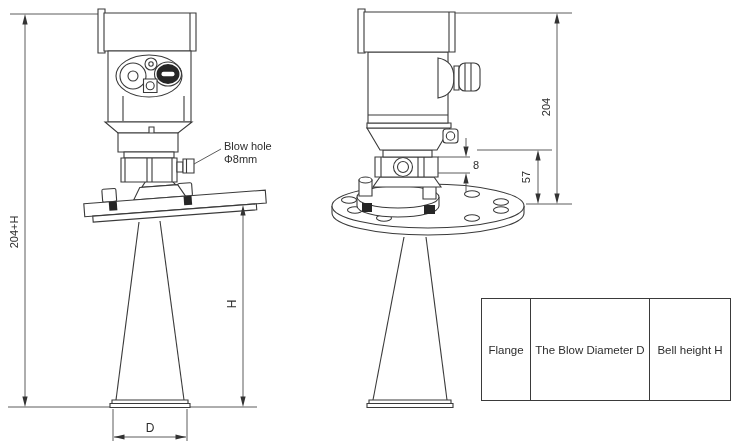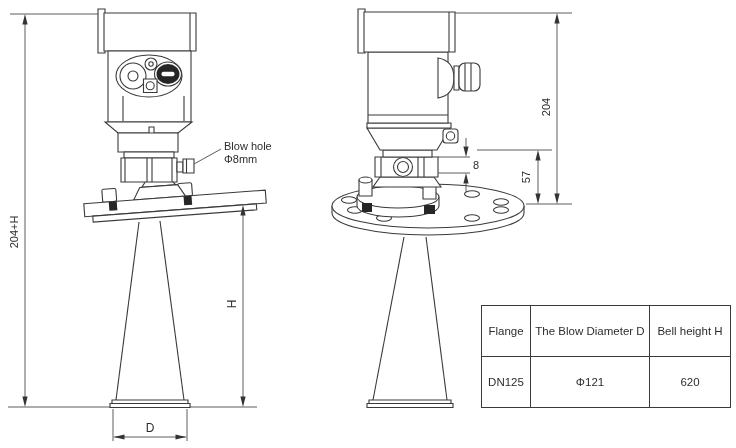--- a/index.html
+++ b/index.html
@@ -7,21 +7,21 @@
          font-family:"Liberation Sans", sans-serif;}
   svg{position:absolute;left:0;top:0;}
   svg *{vector-effect:non-scaling-stroke;}
   .ln{stroke:#3a3a3a;stroke-width:1.1;fill:none;}
   .thin{stroke:#4a4a4a;stroke-width:0.9;fill:none;}
   .fw{stroke:#3a3a3a;stroke-width:1.1;fill:#ffffff;}
   .fd{fill:#262626;stroke:none;}
   .ar{fill:#333333;stroke:none;}
   .lbl{fill:#2d2d2d;font-family:"Liberation Sans", sans-serif;font-size:11px;}
   .lbl12{fill:#2d2d2d;font-family:"Liberation Sans", sans-serif;font-size:12px;}
-  #spec-table-wrap{position:absolute;left:481px;top:305px;width:246px;height:103px;}
+  #spec-table-wrap{position:absolute;left:481px;top:298px;width:246px;height:103px;}
   table.spec{border-collapse:collapse;width:100%;height:100%;table-layout:fixed;}
   table.spec td{border:1.6px solid #3a3a3a;text-align:center;vertical-align:middle;
                 font-size:11.5px;color:#2d2d2d;padding:0;background:#fff;}
   td.c0{width:48px;} td.c1{width:118px;} td.c2{width:80px;margin-top:16px;}
 </style>
 </head>
 <body>
 
 <div id="stage">
 
@@ -200,22 +200,17 @@
 </svg>
 
 <div id="spec-table-wrap">
   <table class="spec">
     <tbody>
       <tr>
         <td class="c0">Flange</td>
         <td class="c1">The Blow Diameter D</td>
         <td class="c2">Bell height  H</td>
       </tr>
-      <tr>
-        <td>DN125</td>
-        <td>Φ121</td>
-        <td>620</td>
-      </tr>
     </tbody>
   </table>
 </div>
 
 </div>
 
 </body></html>

